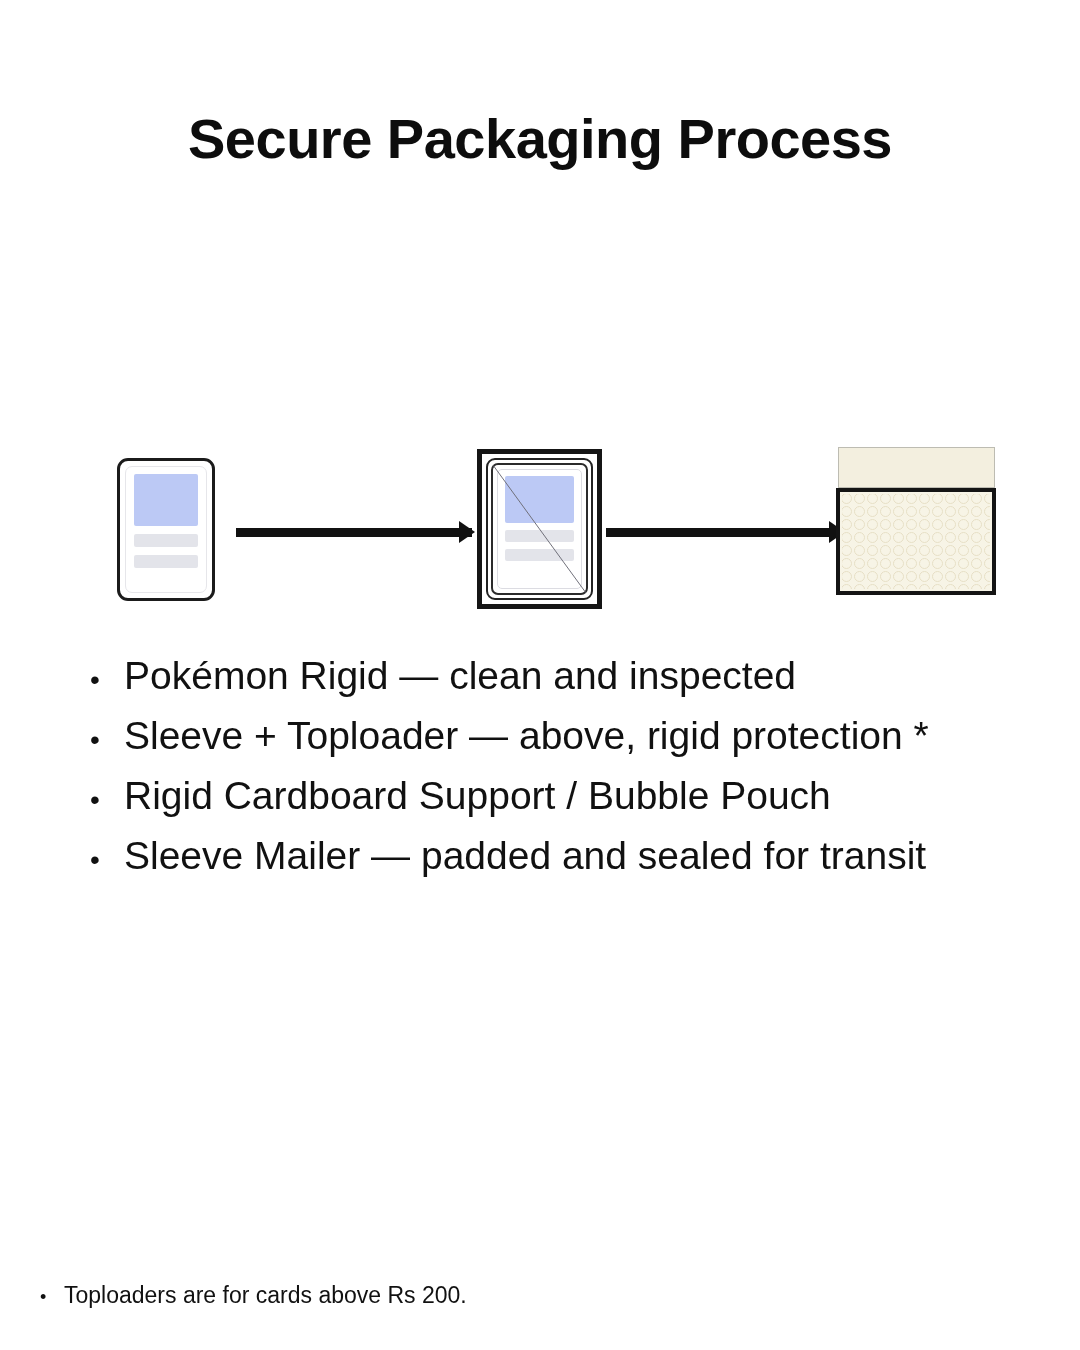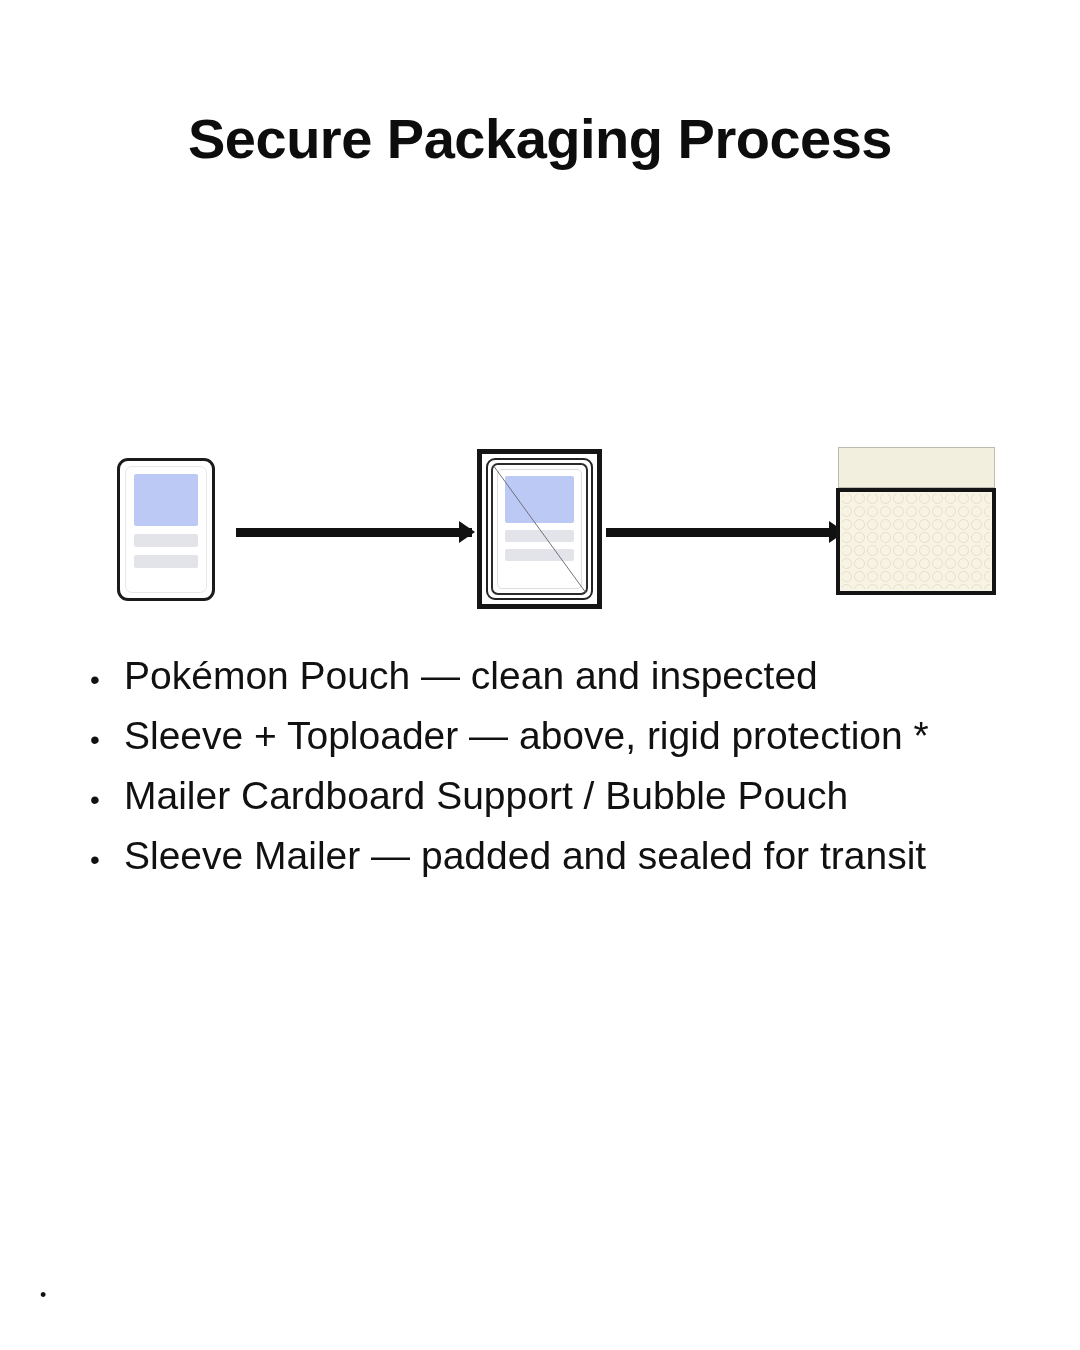--- a/index.html
+++ b/index.html
@@ -272,31 +272,32 @@
         <circle cx="6.5" cy="6.5" r="5" fill="none" stroke="#e4ddc2" stroke-width="0.9"></circle>
       </pattern>
     </defs>
     <rect x="2" y="2" width="148" height="95" fill="url(#bub)"></rect>
   </svg>
 </div>
 
 <div class="bullets">
   <div class="bullet-row">
     <span class="bullet-dot">•</span>
-    <span class="bullet-text">Pokémon Pouch — clean and inspected</span>
+    <span class="bullet-text">Pokémon Rigid — clean and inspected</span>
   </div>
   <div class="bullet-row">
     <span class="bullet-dot">•</span>
     <span class="bullet-text">Sleeve + Toploader — above, rigid protection *</span>
   </div>
   <div class="bullet-row">
     <span class="bullet-dot">•</span>
-    <span class="bullet-text">Mailer Cardboard Support / Bubble Pouch</span>
+    <span class="bullet-text">Rigid Cardboard Support / Bubble Pouch</span>
   </div>
   <div class="bullet-row">
     <span class="bullet-dot">•</span>
     <span class="bullet-text">Sleeve Mailer — padded and sealed for transit</span>
   </div>
 </div>
 
 <div class="footnote">
   <span class="footnote-dot">•</span>
+  <span>Toploaders are for cards above Rs 200.</span>
 </div>
 
 </body></html>

